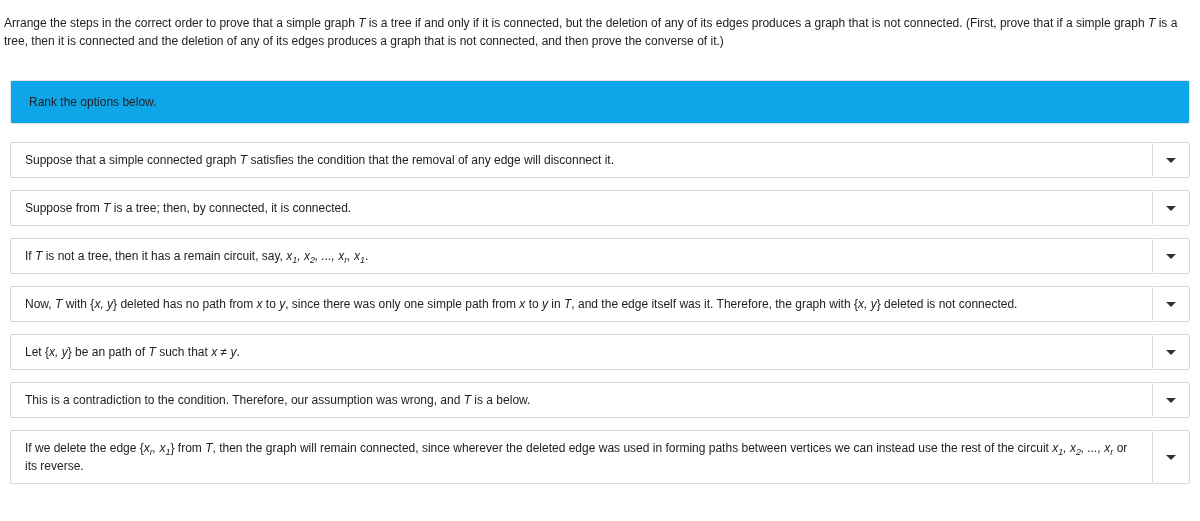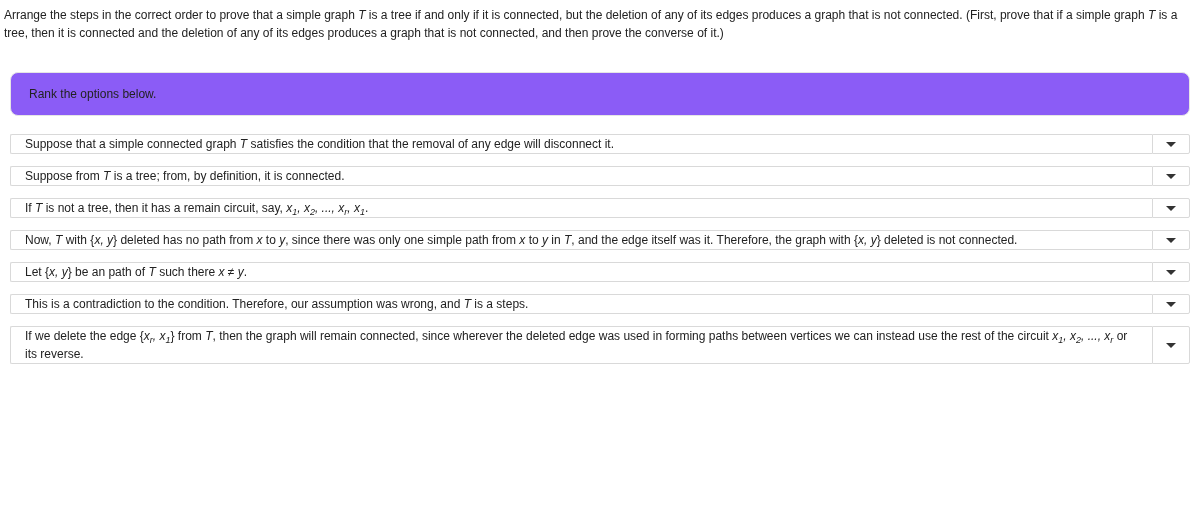--- a/index.html
+++ b/index.html
@@ -4,45 +4,45 @@
   <style>
     * { box-sizing: border-box; margin: 0; padding: 0; }
     body {
       font-family: Arial, Helvetica, sans-serif;
       font-size: 12px;
       color: #222;
       background: #fff;
       width: 1200px;
     }
     .prompt {
-      padding: 6px 4px 10px 4px;
+      padding: 14px 4px 10px 4px;
       line-height: 1.5;
     }
     .instruction-bar {
-      background: #8b5cf6;
+      background: #0ea5e9;
       border: 1px solid #e5e5e5;
-      border-radius: 8px;
+      border-radius: 2px;
       padding: 14px 18px;
       margin: 20px 10px 18px 10px;
       font-size: 12px;
     }
     .items {
       padding: 0 10px;
     }
     .option-row {
       display: flex;
       align-items: stretch;
       margin-bottom: 12px;
     }
     .option-text {
       flex: 1;
       border: 1px solid #d9d9d9;
       border-right: none;
       border-radius: 2px 0 0 2px;
-      padding: 0 14px;
+      padding: 8px 14px;
       line-height: 1.5;
       display: flex;
       align-items: center;
     }
     .option-handle {
       width: 38px;
       border: 1px solid #d9d9d9;
       border-radius: 0 2px 2px 0;
       display: flex;
       align-items: center;
@@ -75,21 +75,21 @@
     <div class="option-text">
       <span><span>Suppose that a simple connected graph </span><span class="ital">T</span><span> satisfies the condition that the removal of any edge will disconnect it.</span></span>
     </div>
     <div class="option-handle">
         <span class="caret"></span>
       </div>
   </div>
 
   <div class="option-row">
     <div class="option-text">
-      <span><span>Suppose from </span><span class="ital">T</span><span> is a tree; from, by definition, it is connected.</span></span>
+      <span><span>Suppose from </span><span class="ital">T</span><span> is a tree; then, by connected, it is connected.</span></span>
     </div>
     <div class="option-handle">
         <span class="caret"></span>
       </div>
   </div>
 
   <div class="option-row">
     <div class="option-text">
       <span><span>If </span><span class="ital">T</span><span> is not a tree, then it has a remain circuit, say, </span><span class="ital"><span>x</span><sub>1</sub>, <span>x</span><sub>2</sub>, ..., <span>x</span><sub>r</sub>, <span>x</span><sub>1</sub></span><span>.</span></span>
     </div>
@@ -102,30 +102,30 @@
     <div class="option-text">
       <span><span>Now, </span><span class="ital">T</span><span> with {</span><span class="ital">x, y</span><span>} deleted has no path from </span><span class="ital">x</span><span> to </span><span class="ital">y</span><span>, since there was only one simple path from </span><span class="ital">x</span><span> to </span><span class="ital">y</span><span> in </span><span class="ital">T</span><span>, and the edge itself was it. Therefore, the graph with {</span><span class="ital">x, y</span><span>} deleted is not connected.</span></span>
     </div>
     <div class="option-handle">
         <span class="caret"></span>
       </div>
   </div>
 
   <div class="option-row">
     <div class="option-text">
-      <span><span>Let {</span><span class="ital">x, y</span><span>} be an path of </span><span class="ital">T</span><span> such there </span><span class="ital">x</span><span> ≠ </span><span class="ital">y</span><span>.</span></span>
+      <span><span>Let {</span><span class="ital">x, y</span><span>} be an path of </span><span class="ital">T</span><span> such that </span><span class="ital">x</span><span> ≠ </span><span class="ital">y</span><span>.</span></span>
     </div>
     <div class="option-handle">
         <span class="caret"></span>
       </div>
   </div>
 
   <div class="option-row">
     <div class="option-text">
-      <span><span>This is a contradiction to the condition. Therefore, our assumption was wrong, and </span><span class="ital">T</span><span> is a steps.</span></span>
+      <span><span>This is a contradiction to the condition. Therefore, our assumption was wrong, and </span><span class="ital">T</span><span> is a below.</span></span>
     </div>
     <div class="option-handle">
         <span class="caret"></span>
       </div>
   </div>
 
   <div class="option-row">
     <div class="option-text">
       <span><span>If we delete the edge {</span><span class="ital"><span>x</span><sub>r</sub>, <span>x</span><sub>1</sub></span><span>} from </span><span class="ital">T</span><span>, then the graph will remain connected, since wherever the deleted edge was used in forming paths between vertices we can instead use the rest of the circuit </span><span class="ital"><span>x</span><sub>1</sub>, <span>x</span><sub>2</sub>, ..., <span>x</span><sub>r</sub></span><span> or its reverse.</span></span>
     </div>

